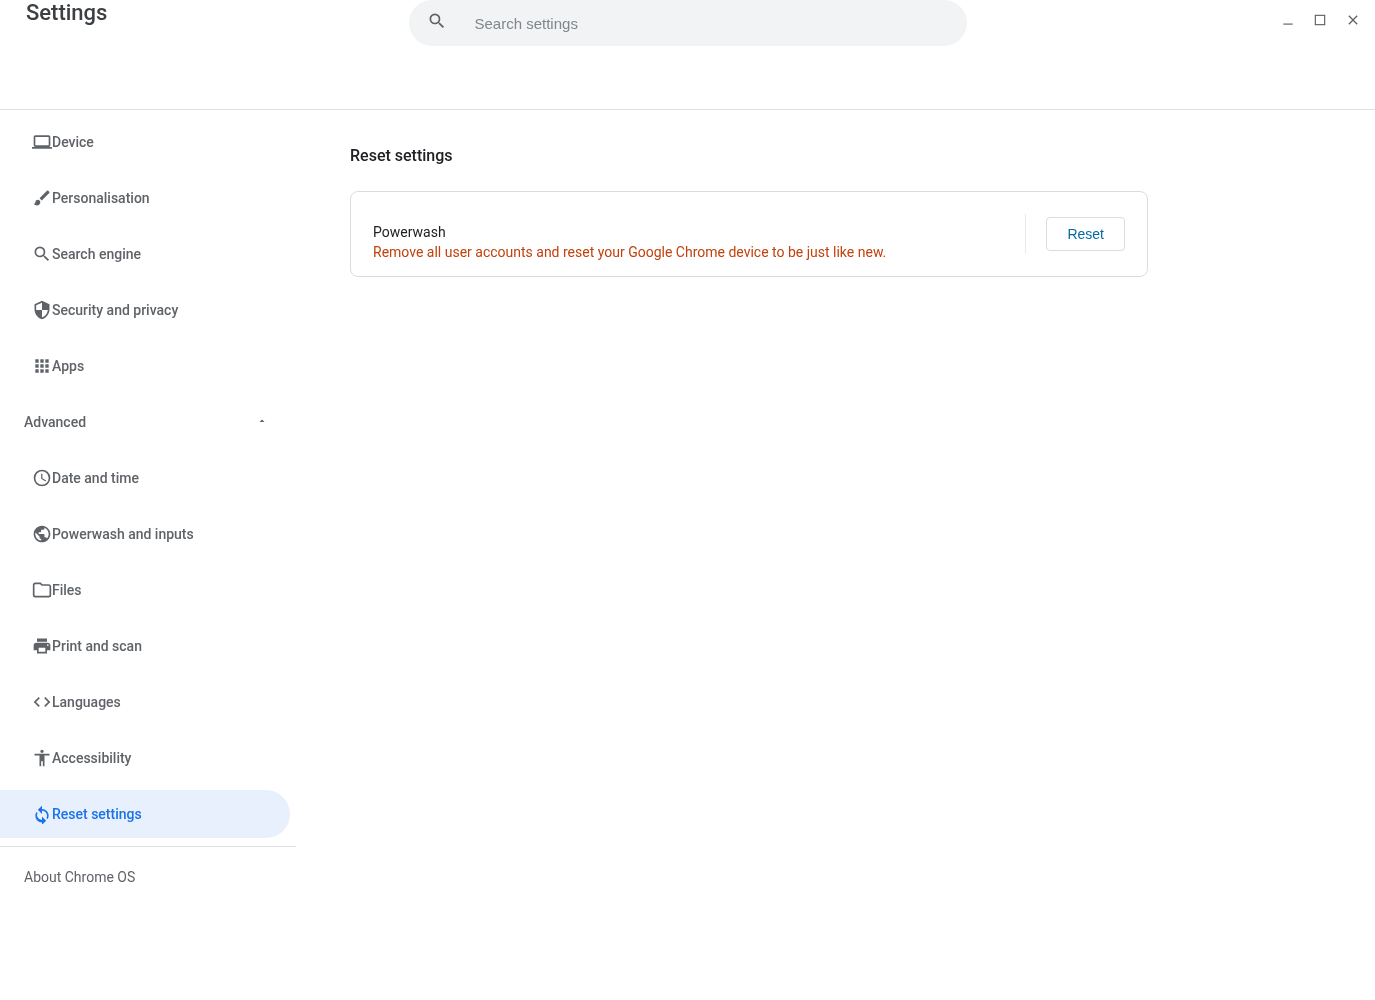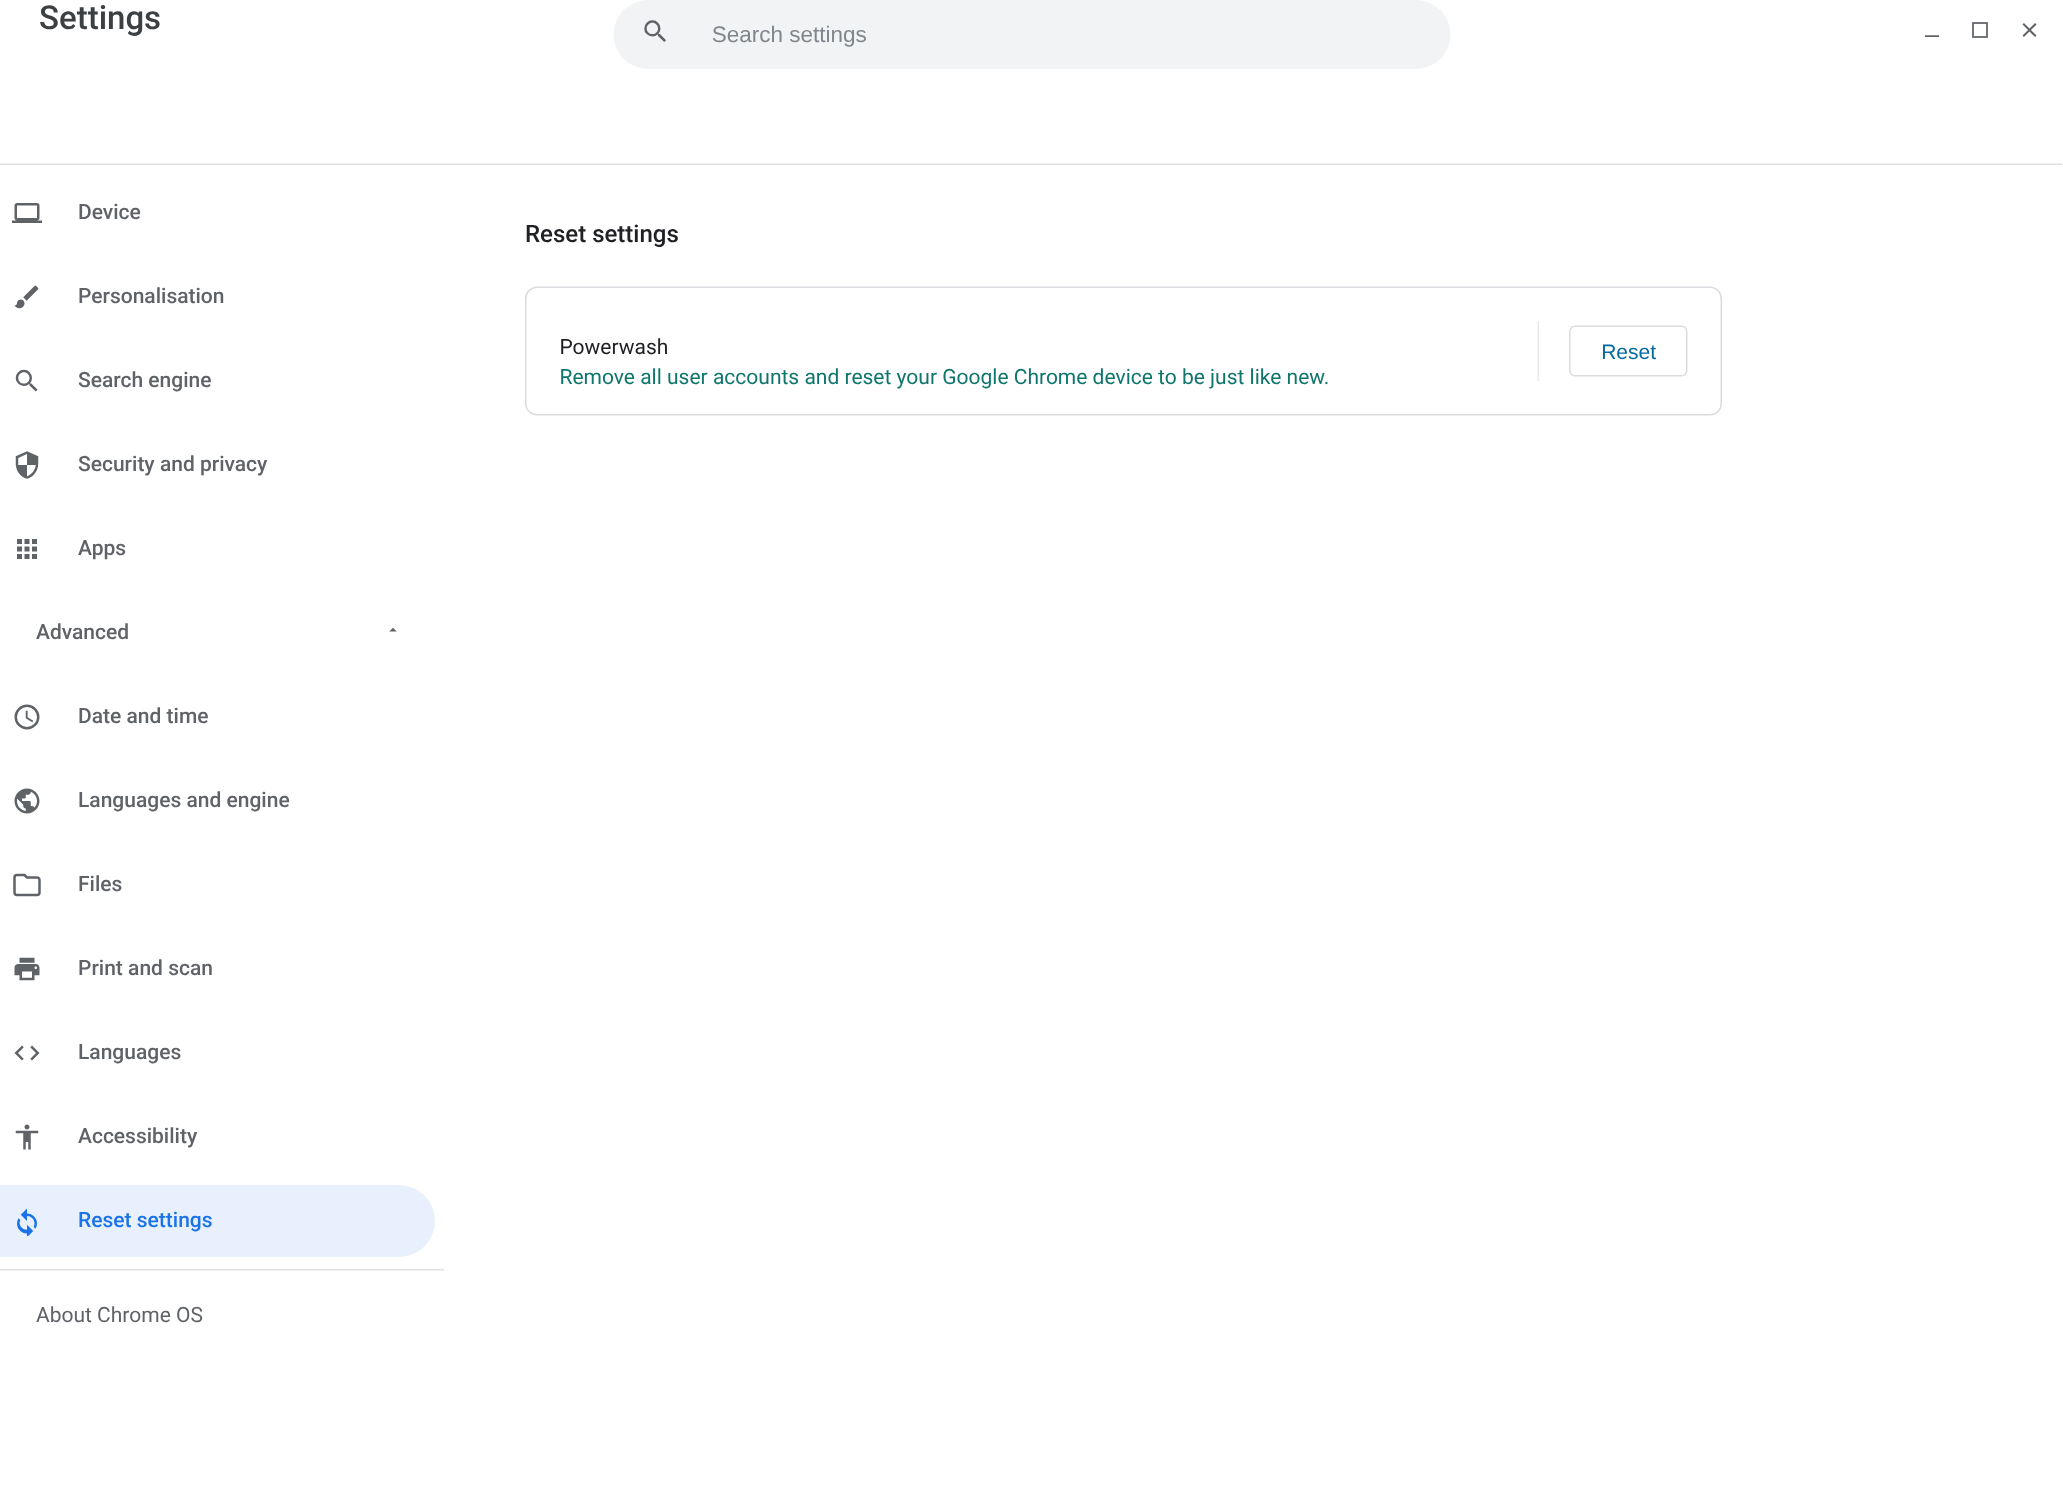--- a/index.html
+++ b/index.html
@@ -63,22 +63,21 @@
   .sidebar {
     width: 296px;
     padding-top: 0;
     border-right: none;
     overflow-y: auto;
   }
   .nav-item {
     display: flex;
     align-items: center;
     height: 48px;
-    padding-left: 8px;
-    gap: 24px;
+    padding-left: 32px;
     cursor: pointer;
     color: #5f6368;
     font-size: 14px;
     font-weight: 500;
   }
   .nav-item .icon-slot {
     width: 20px;
     height: 20px;
     display:flex;
     align-items:center;
@@ -143,21 +142,21 @@
     box-shadow: 0 0 0 rgba(0,0,0,0);
   }
   .card-text { flex:1;margin-top:16px; }
   .card-title {
     font-size: 14px;
     color:#202124;
     margin-bottom:4px;
   }
   .card-desc {
     font-size: 14px;
-    color:#0f766e;
+    color:#c2410c;
   }
   .card-divider {
     width:1px;
     height:40px;
     background:#e8eaed;
     margin: 0 20px;
   }
   .reset-btn {
     border:1px solid #dadce0;
     background:#fff;
@@ -277,21 +276,21 @@
       <span>Date and time</span>
     </div>
 
     <div class="nav-spacer"></div>
     <div class="nav-item">
       <span class="icon-slot">
         <svg width="20" height="20" viewBox="0 0 24 24">
             <path d="M12 2C6.48 2 2 6.48 2 12s4.48 10 10 10 10-4.48 10-10S17.52 2 12 2zm-1 17.93c-3.95-.49-7-3.85-7-7.93 0-.62.08-1.21.21-1.79L9 15v1c0 1.1.9 2 2 2v1.93zm6.9-2.54c-.26-.81-1-1.39-1.9-1.39h-1v-3c0-.55-.45-1-1-1H8v-2h2c.55 0 1-.45 1-1V7h2c1.1 0 2-.9 2-2v-.41c2.93 1.19 5 4.06 5 7.41 0 2.08-.8 3.97-2.1 5.39z"></path>
           </svg>
       </span>
-      <span>Languages and engine</span>
+      <span>Powerwash and inputs</span>
     </div>
 
     <div class="nav-spacer"></div>
     <div class="nav-item">
       <span class="icon-slot">
         <svg width="20" height="20" viewBox="0 0 24 24">
             <path d="M10 4H4c-1.1 0-2 .9-2 2v12c0 1.1.9 2 2 2h16c1.1 0 2-.9 2-2V8c0-1.1-.9-2-2-2h-8l-2-2z" fill="none" stroke="#5f6368" stroke-width="2"></path>
           </svg>
       </span>
       <span>Files</span>

